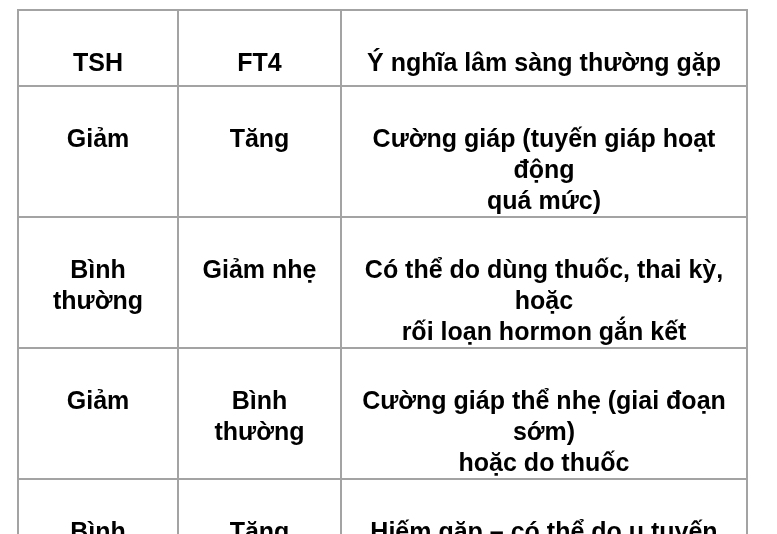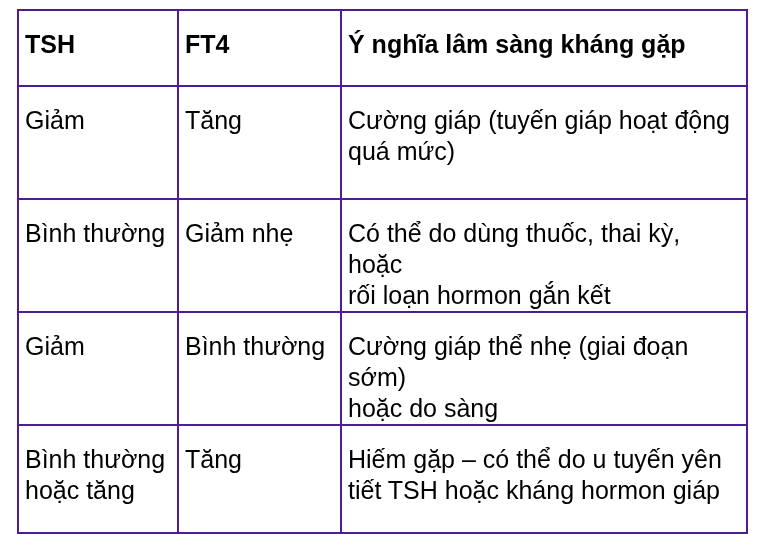--- a/index.html
+++ b/index.html
@@ -16,72 +16,72 @@
     position: absolute;
     left: 17px;
     top: 9px;
     border-collapse: collapse;
     table-layout: fixed;
   }
   col.c1 { width: 160px; }
   col.c2 { width: 163px; }
   col.c3 { width: 406px; }
   th, td {
-    border: 2px solid #4c1d95;
+    border: 2px solid #a3a3a3;
     vertical-align: top;
-    text-align: left;
-    padding: 18px 6px 0 6px;
+    text-align: center;
+    padding: 36px 6px 0 6px;
     font-size: 25px;
     line-height: 31px;
     white-space: pre-line;
     overflow: hidden;
   }
   th { font-weight: bold; }
-  td { font-weight: normal; }
+  td { font-weight: bold; }
   tr.hrow { height: 76px; }
   tr.r1 { height: 113px; }
   tr.r2 { height: 110px; }
   tr.r3 { height: 110px; }
   tr.r4 { height: 108px; }
 </style>
 </head>
 <body>
 
 <div class="page">
   <table class="tbl">
     <colgroup>
       <col class="c1">
       <col class="c2">
       <col class="c3">
     </colgroup>
     <thead>
       <tr class="hrow">
         <th>TSH</th>
         <th>FT4</th>
-        <th>Ý nghĩa lâm sàng kháng gặp</th>
+        <th>Ý nghĩa lâm sàng thường gặp</th>
       </tr>
     </thead>
     <tbody>
       <tr class="r1">
         <td>Giảm</td>
         <td>Tăng</td>
         <td>Cường giáp (tuyến giáp hoạt động
 quá mức)</td>
       </tr>
       <tr class="r2">
         <td>Bình thường</td>
         <td>Giảm nhẹ</td>
         <td>Có thể do dùng thuốc, thai kỳ, hoặc
 rối loạn hormon gắn kết</td>
       </tr>
       <tr class="r3">
         <td>Giảm</td>
         <td>Bình thường</td>
         <td>Cường giáp thể nhẹ (giai đoạn sớm)
-hoặc do sàng</td>
+hoặc do thuốc</td>
       </tr>
       <tr class="r4">
         <td>Bình thường
 hoặc tăng</td>
         <td>Tăng</td>
         <td>Hiếm gặp – có thể do u tuyến yên
 tiết TSH hoặc kháng hormon giáp</td>
       </tr>
     </tbody>
   </table>

